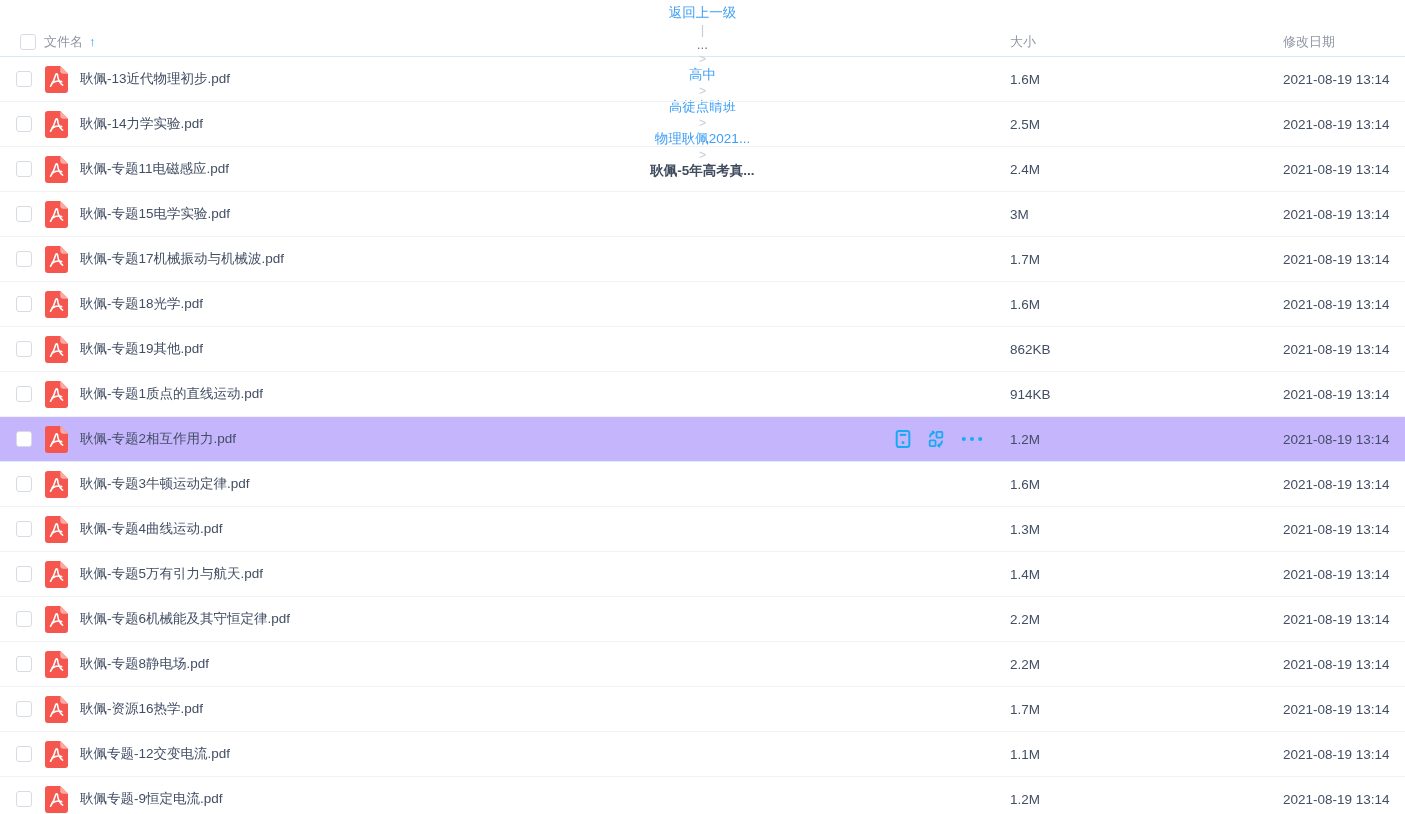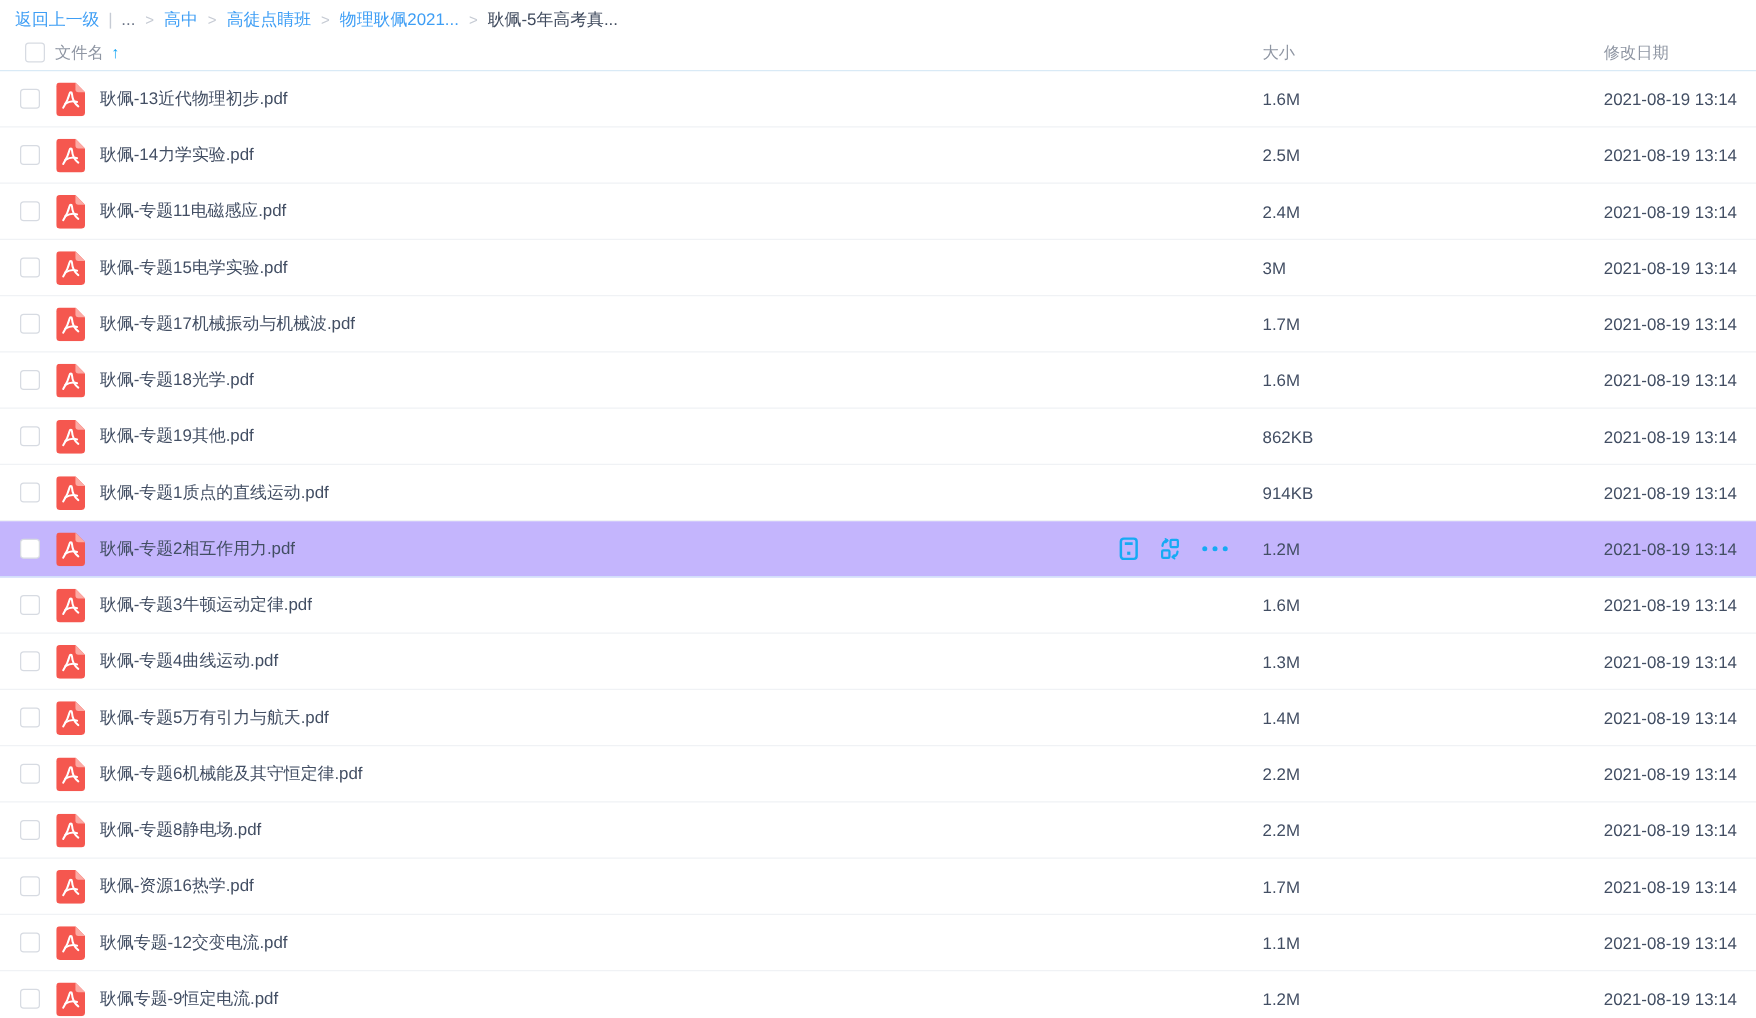--- a/index.html
+++ b/index.html
@@ -12,26 +12,27 @@
   }
 
   
   .breadcrumb {
     height: 27px;
     display: flex;
     align-items: center;
     padding: 4px 12px 0 12px;
     font-size: 13.5px;
     white-space: nowrap;
+    flex-direction: column;
   }
   .breadcrumb .link { color: #3e9ef5; cursor: pointer; }
   .breadcrumb .pipe { color: #c6cbd4; margin: 0 7px; }
   .breadcrumb .ellipsis { color: #6b7486; }
   .breadcrumb .chev { color: #c6cbd4; margin: 0 8px; font-size: 12px; }
-  .breadcrumb .current { color: #404b5e; }
+  .breadcrumb .current { color: #404b5e; font-weight: bold; }
 
   
   .table-header {
     height: 30px;
     display: flex;
     align-items: center;
     padding-left: 20px;
     border-bottom: 1px solid #d9eaf6;
     font-size: 13px;
     color: #8f96a3;

